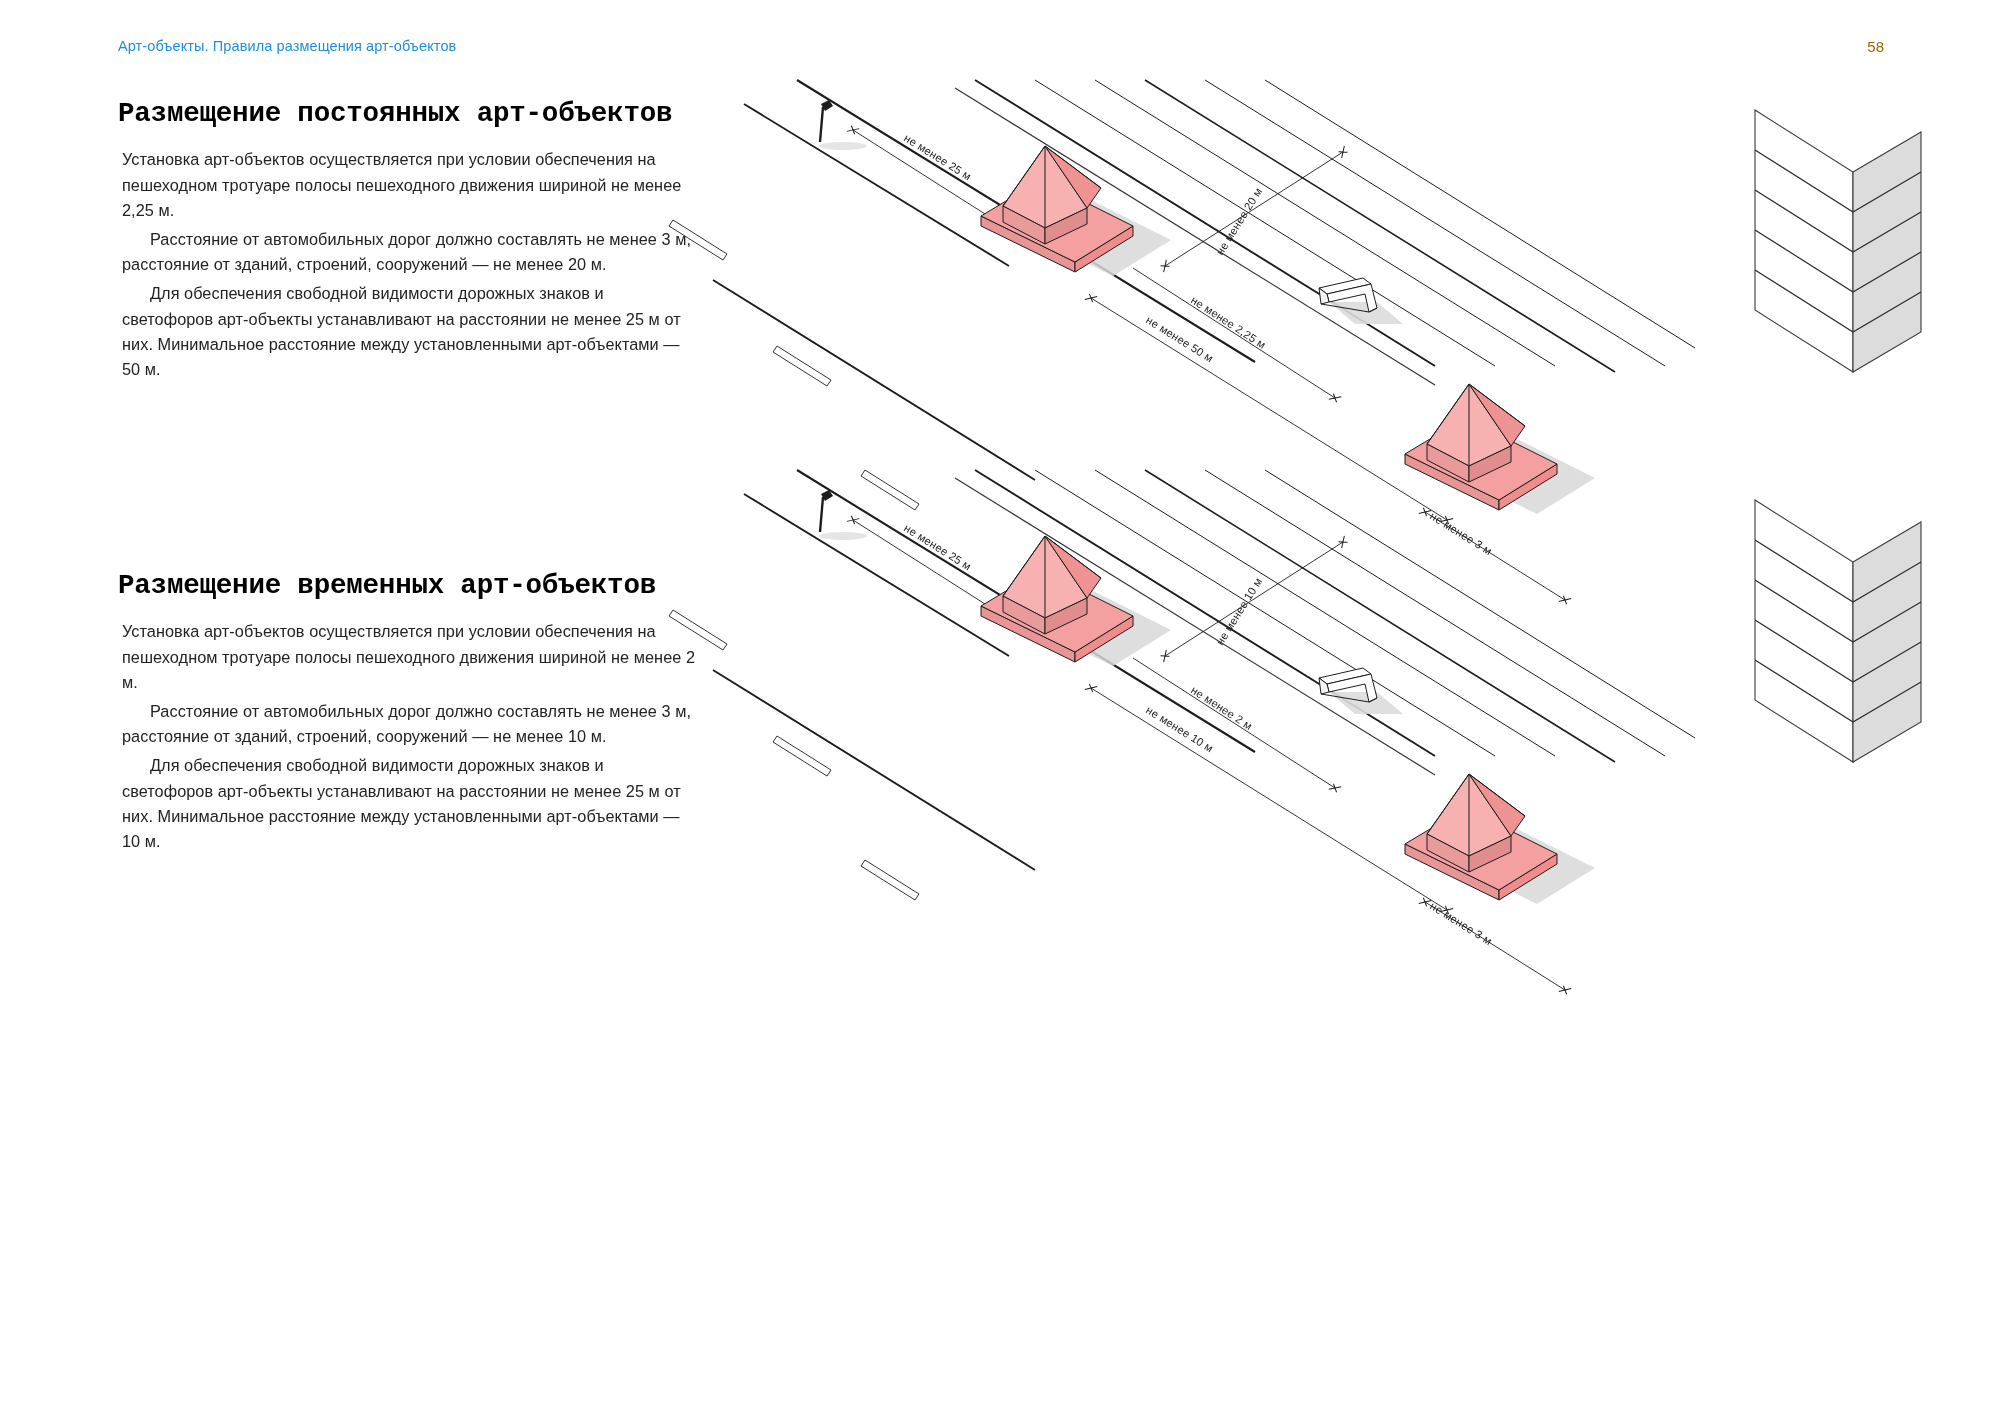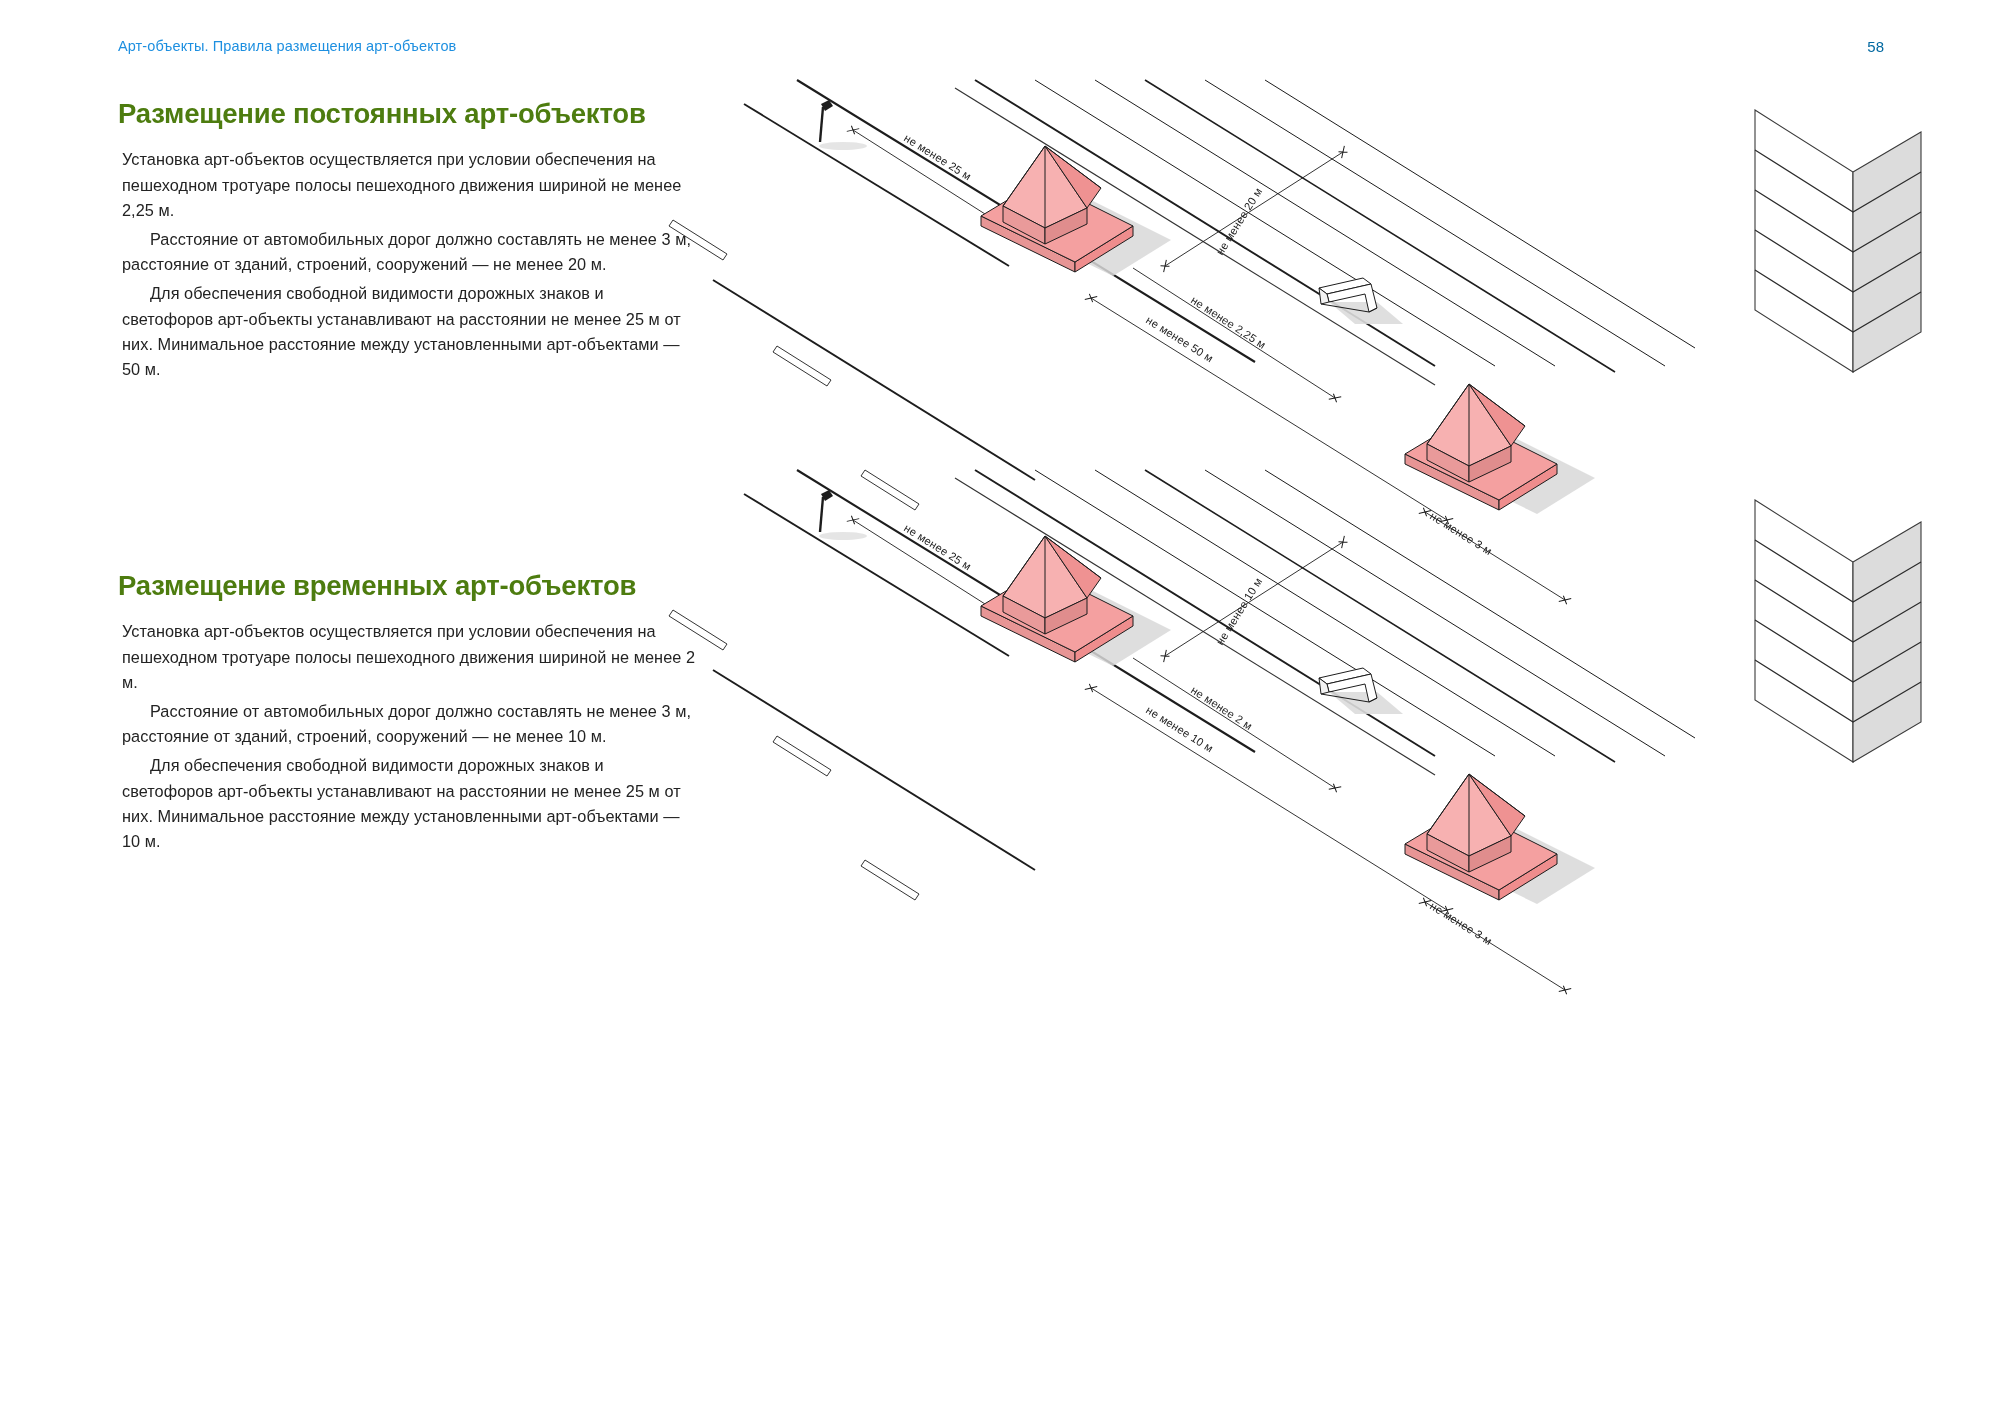--- a/index.html
+++ b/index.html
@@ -14,36 +14,37 @@
   .page{position:relative;width:2000px;height:1208px;background:#fff;}
 
   
   .runhead{
     position:absolute;left:118px;top:38px;
     font-size:14.5px;letter-spacing:.1px;
     color:#1d8fe0;font-weight:400;white-space:nowrap;
   }
   .folio{
     position:absolute;right:116px;top:38px;
-    font-size:15px;color:#0369a1;font-weight:400;
+    font-size:15px;color:#a16207;font-weight:400;
     text-align:right;
   }
 
   
   .block{position:absolute;width:585px;left:118px;}
   .block-1{top:98px;}
   .block-2{top:570px;}
 
   h2.sec-title{
     margin:0 0 17px 0;
     font-size:27.5px;
     line-height:1.18;
     font-weight:700;
-    color:#4d7c0f;
+    color:#000000;
     letter-spacing:-.2px;
+    font-family:Liberation Mono, monospace;
   }
   p.para{
     margin:4px;
     font-size:16.3px;
     line-height:25.2px;
     color:#232323;
     letter-spacing:.05px;
   }
   p.para + p.para{margin-top:0;}
   p.indent{text-indent:28px;}

